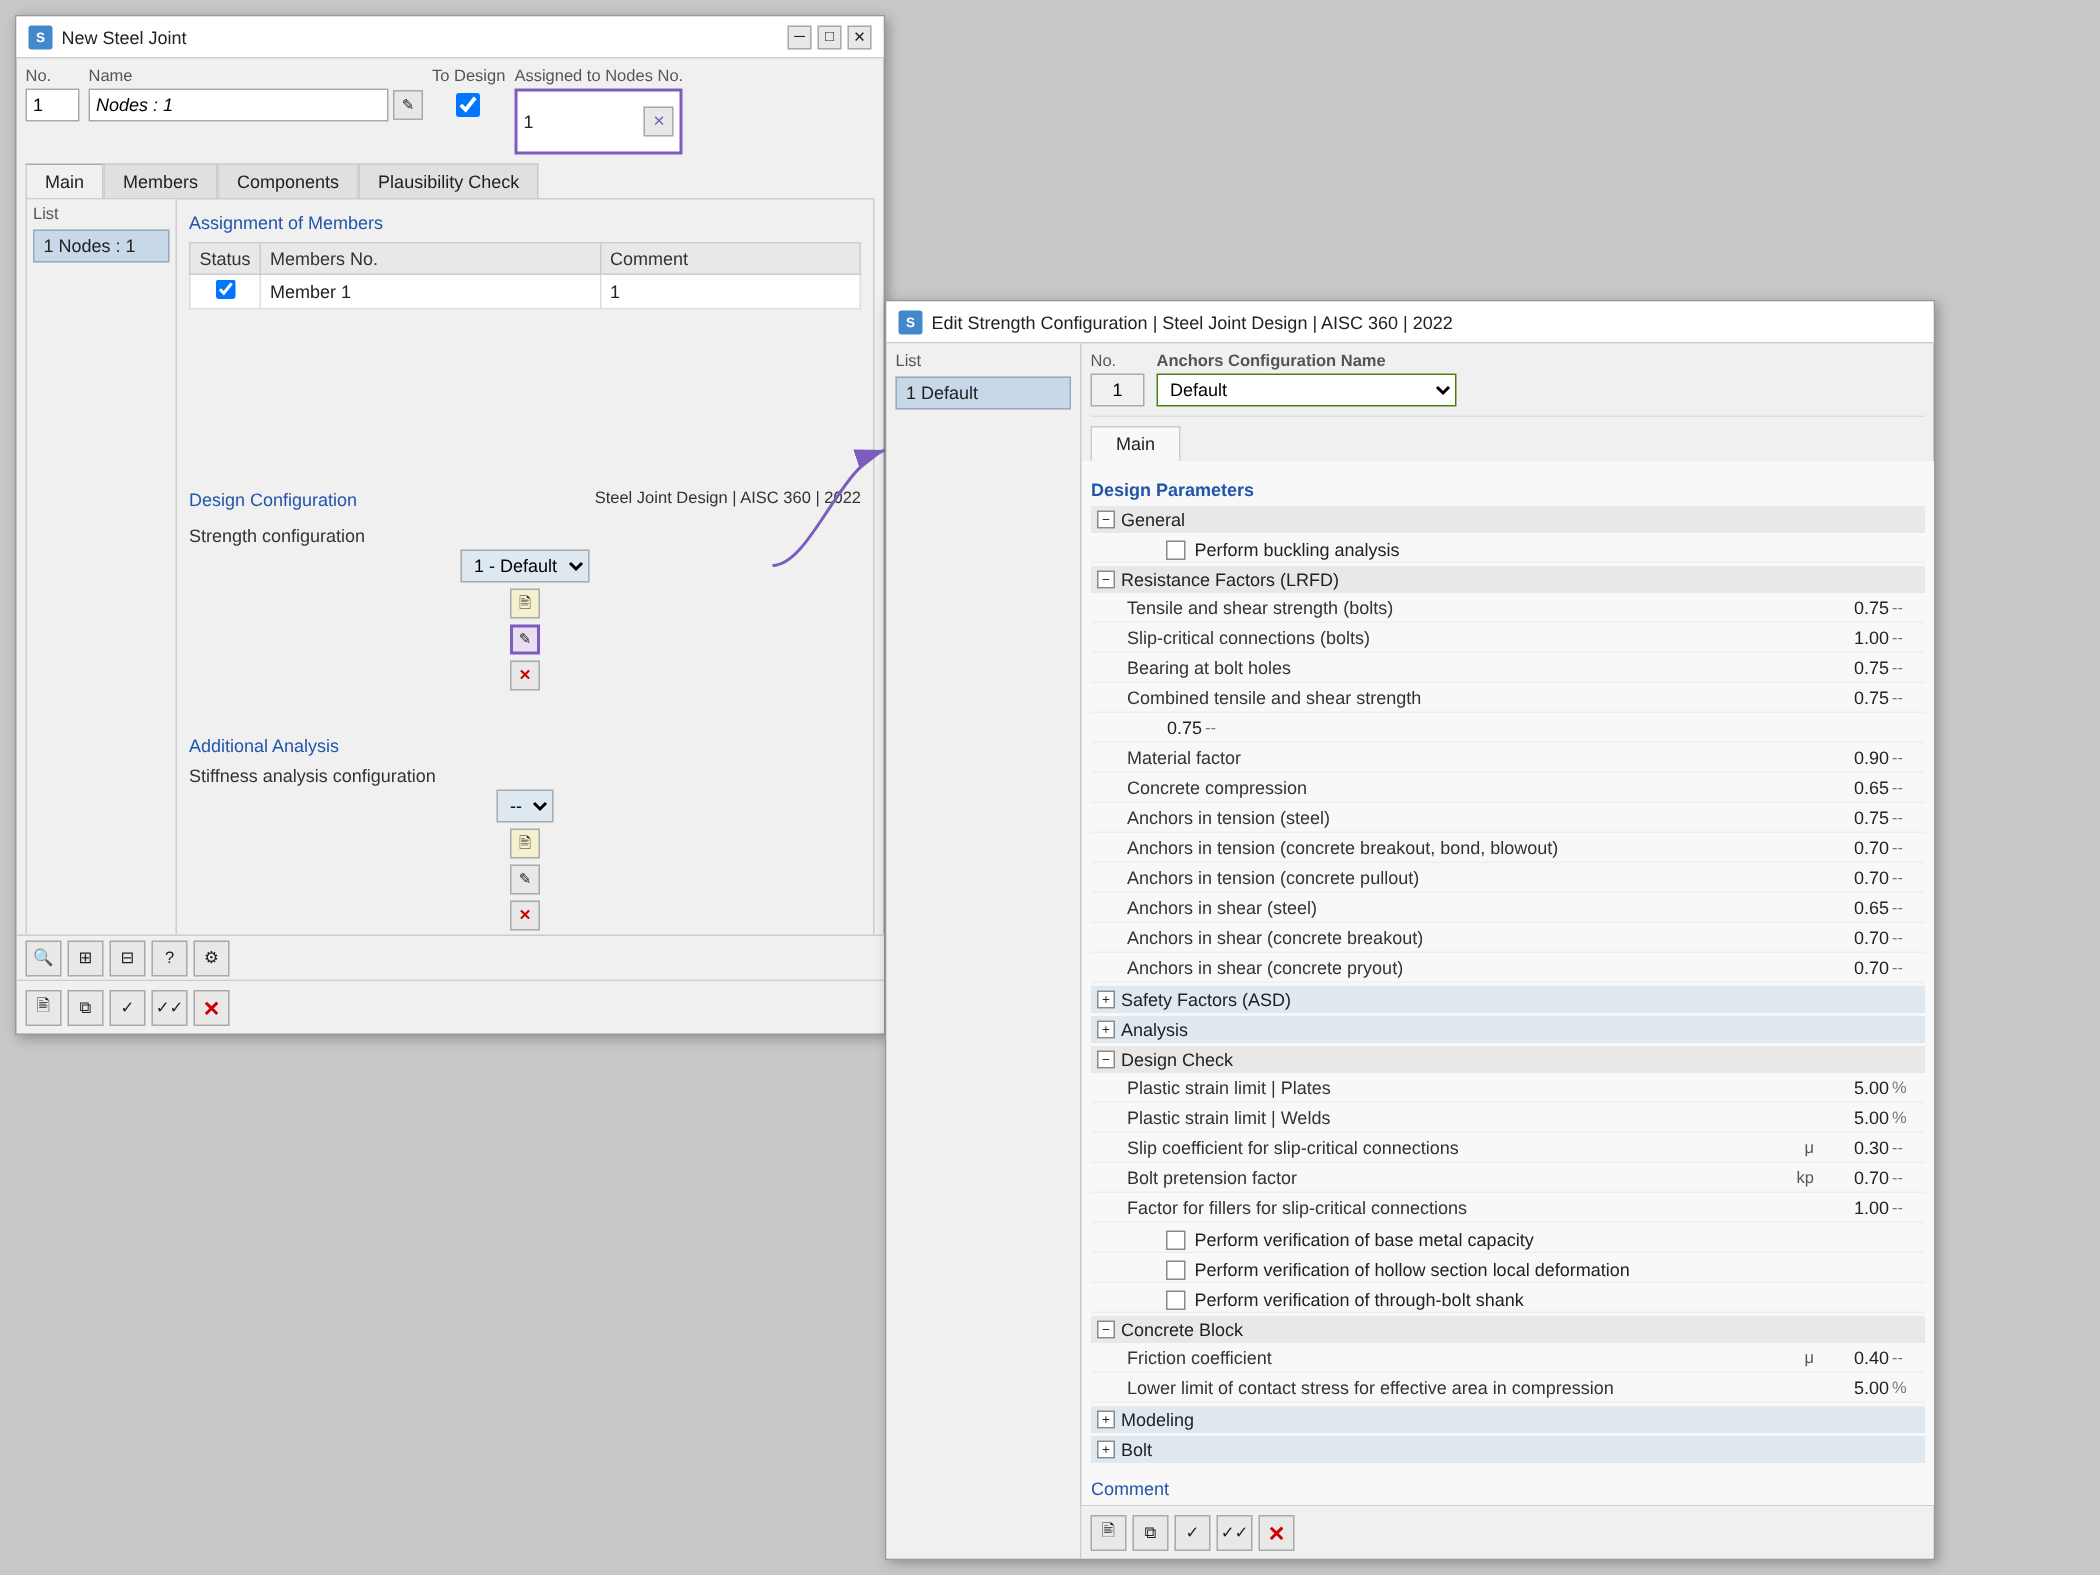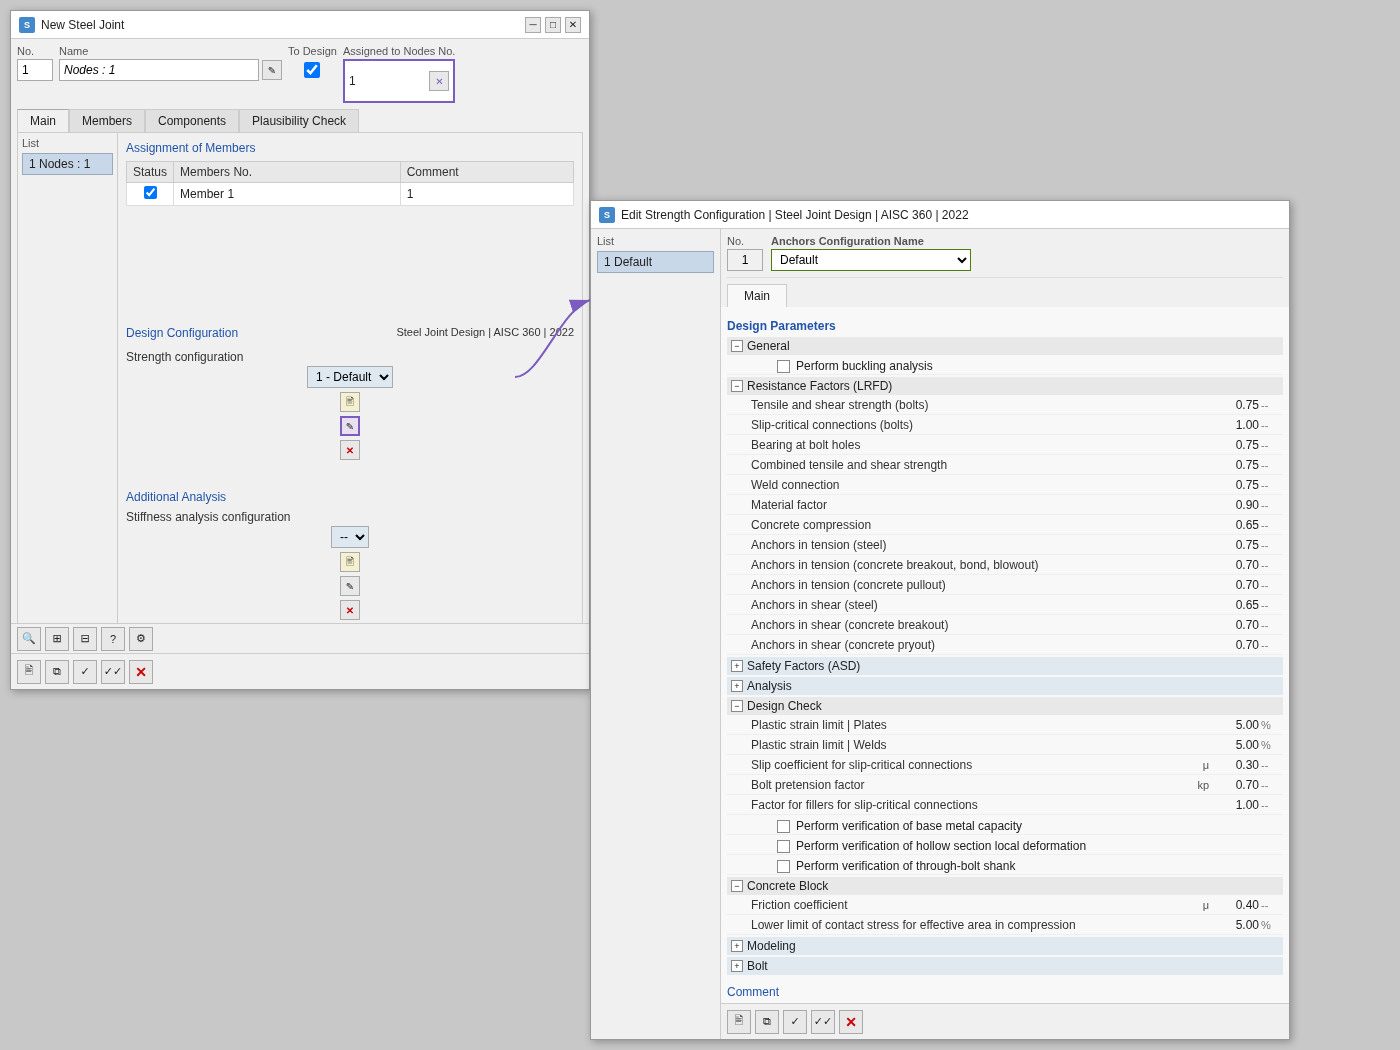--- a/index.html
+++ b/index.html
@@ -677,21 +677,20 @@
             <span class="prop-name">Bearing at bolt holes</span>
             <span class="prop-value">0.75</span>
             <span class="prop-unit">--</span>
           </div>
           <div class="prop-row">
             <span class="prop-name">Combined tensile and shear strength</span>
             <span class="prop-value">0.75</span>
             <span class="prop-unit">--</span>
           </div>
           <div class="prop-row">
-            <span class="prop-name">Weld connection</span>
             <span class="prop-value">0.75</span>
             <span class="prop-unit">--</span>
           </div>
           <div class="prop-row">
             <span class="prop-name">Material factor</span>
             <span class="prop-value">0.90</span>
             <span class="prop-unit">--</span>
           </div>
           <div class="prop-row">
             <span class="prop-name">Concrete compression</span>

